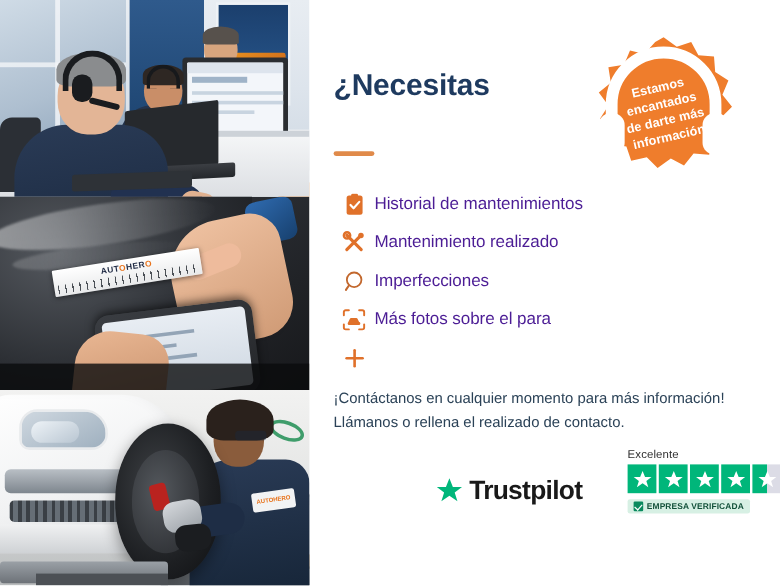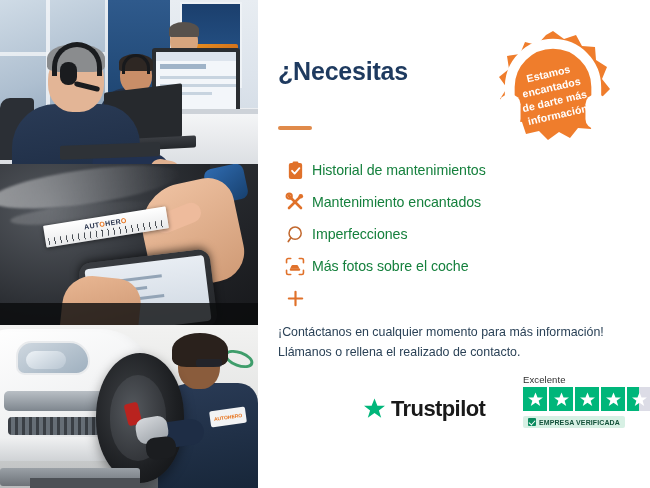--- a/index.html
+++ b/index.html
@@ -203,21 +203,21 @@
   .badge-ico { position:absolute; left:50px; top:22px; width:22px; height:18px; }
   .badge-txt { position:absolute; left:0; top:38px; width:118px;
       transform: rotate(-13deg); text-align:center;
       font-size:10.5px; font-weight:bold; line-height:1.34; color:#fff;
       letter-spacing:.1px; }
 
   
   .features { position:absolute; left:20px; top:154px; width:290px; }
   .feat { display:flex; align-items:center; height:32px; }
   .feat-ic { width:34px; flex:0 0 34px; display:flex; align-items:center; justify-content:center; color:#e0712a; }
-  .feat-lb { font-size:14.2px; color:#15803d; letter-spacing:-.05px;text-align:right; }
+  .feat-lb { font-size:14.2px; color:#4c1d95; letter-spacing:-.05px;text-align:right; }
 
   
   .contact { position:absolute; left:20px; top:322px; width:330px;
       font-size:12.4px; line-height:1.62; color:#2b4257; }
 
   
   .tp { position:absolute; left:104px; top:374px; width:290px; height:80px; }
   .tp-logo { position:absolute; left:0; top:22px; display:flex; align-items:center; gap:4px; }
   .tp-star { width:25px; height:24px; }
   .tp-name { font-size:22px; font-weight:bold; color:#191919; letter-spacing:-.6px; }
@@ -390,21 +390,21 @@
         <span class="feat-ic">
           <svg width="20" height="20" viewBox="0 0 20 20">
             <g stroke="#e0712a" stroke-width="2.6" stroke-linecap="round">
               <line x1="4" y1="4" x2="16" y2="16"></line>
               <line x1="16" y1="4" x2="4" y2="16"></line>
             </g>
             <circle cx="4.2" cy="4.2" r="2.6" fill="none" stroke="#e0712a" stroke-width="2.1"></circle>
             <circle cx="15.8" cy="4.2" r="2.3" fill="#e0712a"></circle>
           </svg>
         </span>
-        <span class="feat-lb">Mantenimiento encantados</span>
+        <span class="feat-lb">Mantenimiento realizado</span>
       </div>
 
       <div class="feat">
         <span class="feat-ic">
           <svg width="19" height="19" viewBox="0 0 20 20">
             <circle cx="9.6" cy="8.6" r="6.4" fill="none" stroke="#c2682e" stroke-width="1.6"></circle>
             <line x1="5" y1="13.6" x2="2.4" y2="17.4" stroke="#c2682e" stroke-width="1.8" stroke-linecap="round"></line>
           </svg>
         </span>
         <span class="feat-lb">Imperfecciones</span>
@@ -416,21 +416,21 @@
             <g fill="none" stroke="#e0712a" stroke-width="1.7" stroke-linecap="round">
               <path d="M1.6 6 V3.2 a1.6 1.6 0 0 1 1.6-1.6 H6"></path>
               <path d="M15 1.6 h2.8 a1.6 1.6 0 0 1 1.6 1.6 V6"></path>
               <path d="M19.4 14 v2.8 a1.6 1.6 0 0 1-1.6 1.6 H15"></path>
               <path d="M6 18.4 H3.2 a1.6 1.6 0 0 1-1.6-1.6 V14"></path>
             </g>
             <path d="M5.3 12.4 l1.5-3.1 a1.3 1.3 0 0 1 1.2-.8 h4.5 a1.3 1.3 0 0 1 1.2 .8 l1.5 3.1 z" fill="#e0712a"></path>
             <rect x="5" y="12" width="11" height="2.6" rx="1.1" fill="#e0712a"></rect>
           </svg>
         </span>
-        <span class="feat-lb">Más fotos sobre el coche</span>
+        <span class="feat-lb">Más fotos sobre el para</span>
       </div>
 
       <div class="feat">
         <span class="feat-ic">
           <svg width="19" height="19" viewBox="0 0 20 20">
             <g stroke="#e0712a" stroke-width="2.3" stroke-linecap="round">
               <line x1="10" y1="3" x2="10" y2="17"></line>
               <line x1="3" y1="10" x2="17" y2="10"></line>
             </g>
           </svg>

